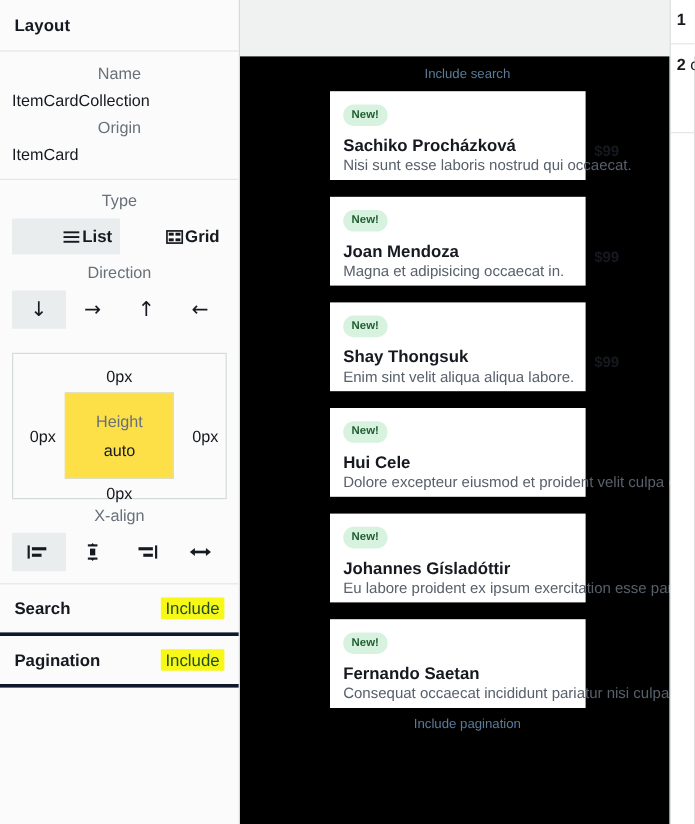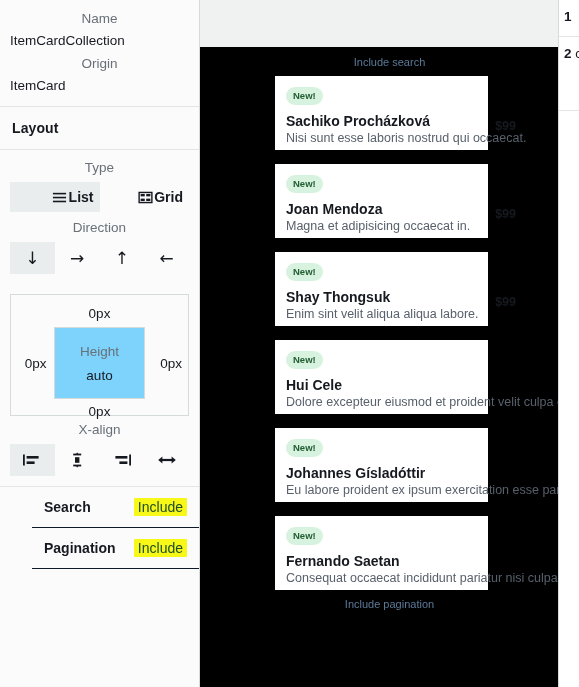--- a/index.html
+++ b/index.html
@@ -156,21 +156,21 @@
   .bm-inner {
     border: 1px solid #d5dbdb;
     width: 96px;
     height: 72px;
     box-sizing: border-box;
     display: flex;
     flex-direction: column;
     align-items: center;
     justify-content: center;
     gap: 9px;
-    background: #7dd3fc;
+    background: #fde047;
   }
   .bm-inner-label {
     font-size: 13.5px;
     color: #687078;
   }
   .bm-inner-value {
     font-size: 13.5px;
     color: #16191f;
   }
 
@@ -191,23 +191,22 @@
     padding: 0;
   }
   .xa-btn.active { background: #e9edee; }
 
   
   .sb-toggle-row {
     display: flex;
     align-items: center;
     justify-content: space-between;
     padding: 11px 12px;
-    border-bottom: 1px solid #0f172a;
-    box-sizing: border-box;
-    margin-left: 32px;
+    border-bottom: 3px solid #0f172a;
+    box-sizing: border-box;
   }
   .sb-toggle-label {
     font-size: 14px;
     font-weight: bold;
     color: #16191f;
   }
   .sb-toggle-value {
     font-size: 14px;
     color: #1d4d2b;
     background: #f7f718;
@@ -375,29 +374,29 @@
     white-space: nowrap;
   }
 </style>
 </head>
 <body>
 
 <div class="app">
 
   <aside class="sidebar">
 
+    <div class="sb-section">
+      <div class="sb-heading">Layout</div>
+    </div>
+
     <div class="sb-section sb-meta">
       <div class="sb-field-label">Name</div>
       <div class="sb-field-value">ItemCardCollection</div>
       <div class="sb-field-label">Origin</div>
       <div class="sb-field-value">ItemCard</div>
-    </div>
-
-    <div class="sb-section">
-      <div class="sb-heading">Layout</div>
     </div>
 
     <div class="sb-section sb-body">
 
       <div class="sb-sublabel">Type</div>
       <div class="seg">
         <button class="seg-btn active">
           <span class="seg-ico">
             <svg viewBox="0 0 16 16" width="15" height="15" aria-hidden="true">
               <rect x="1" y="3" width="14" height="1.7" fill="#16191f"></rect>

